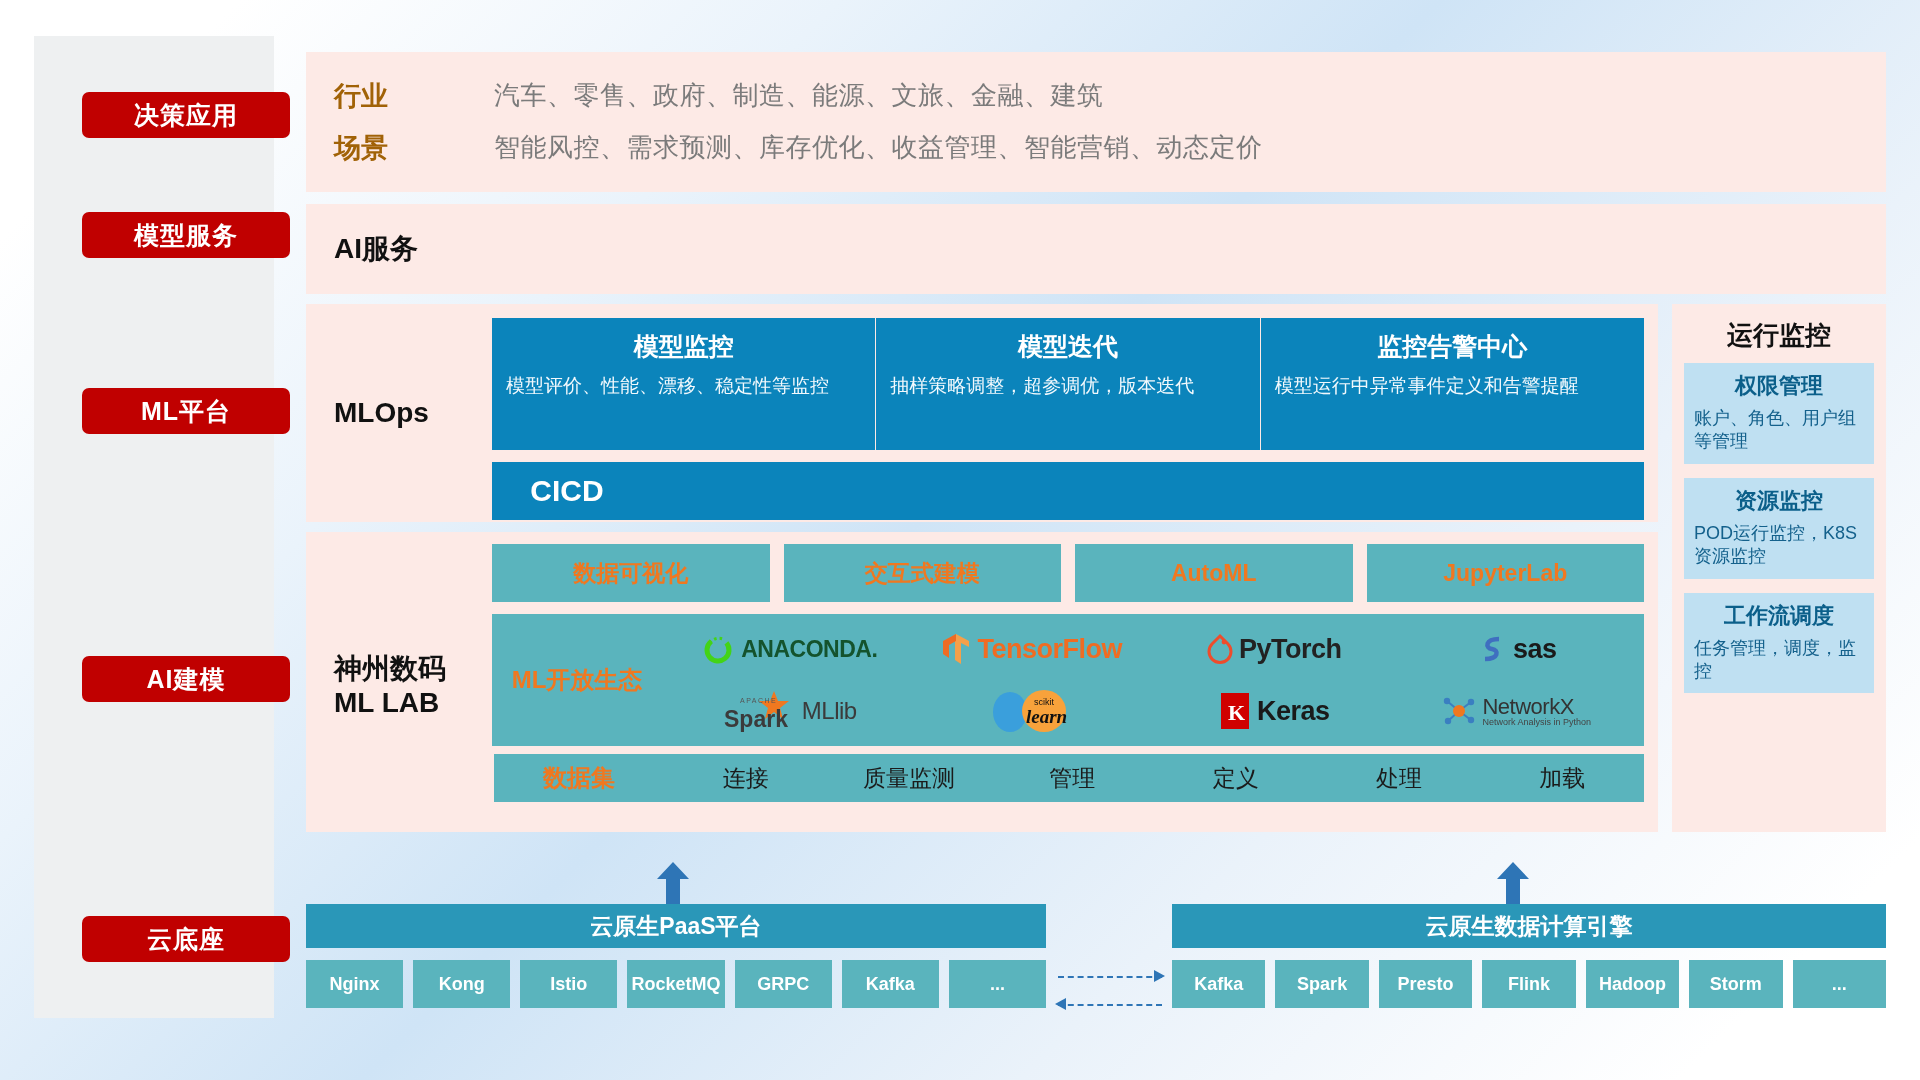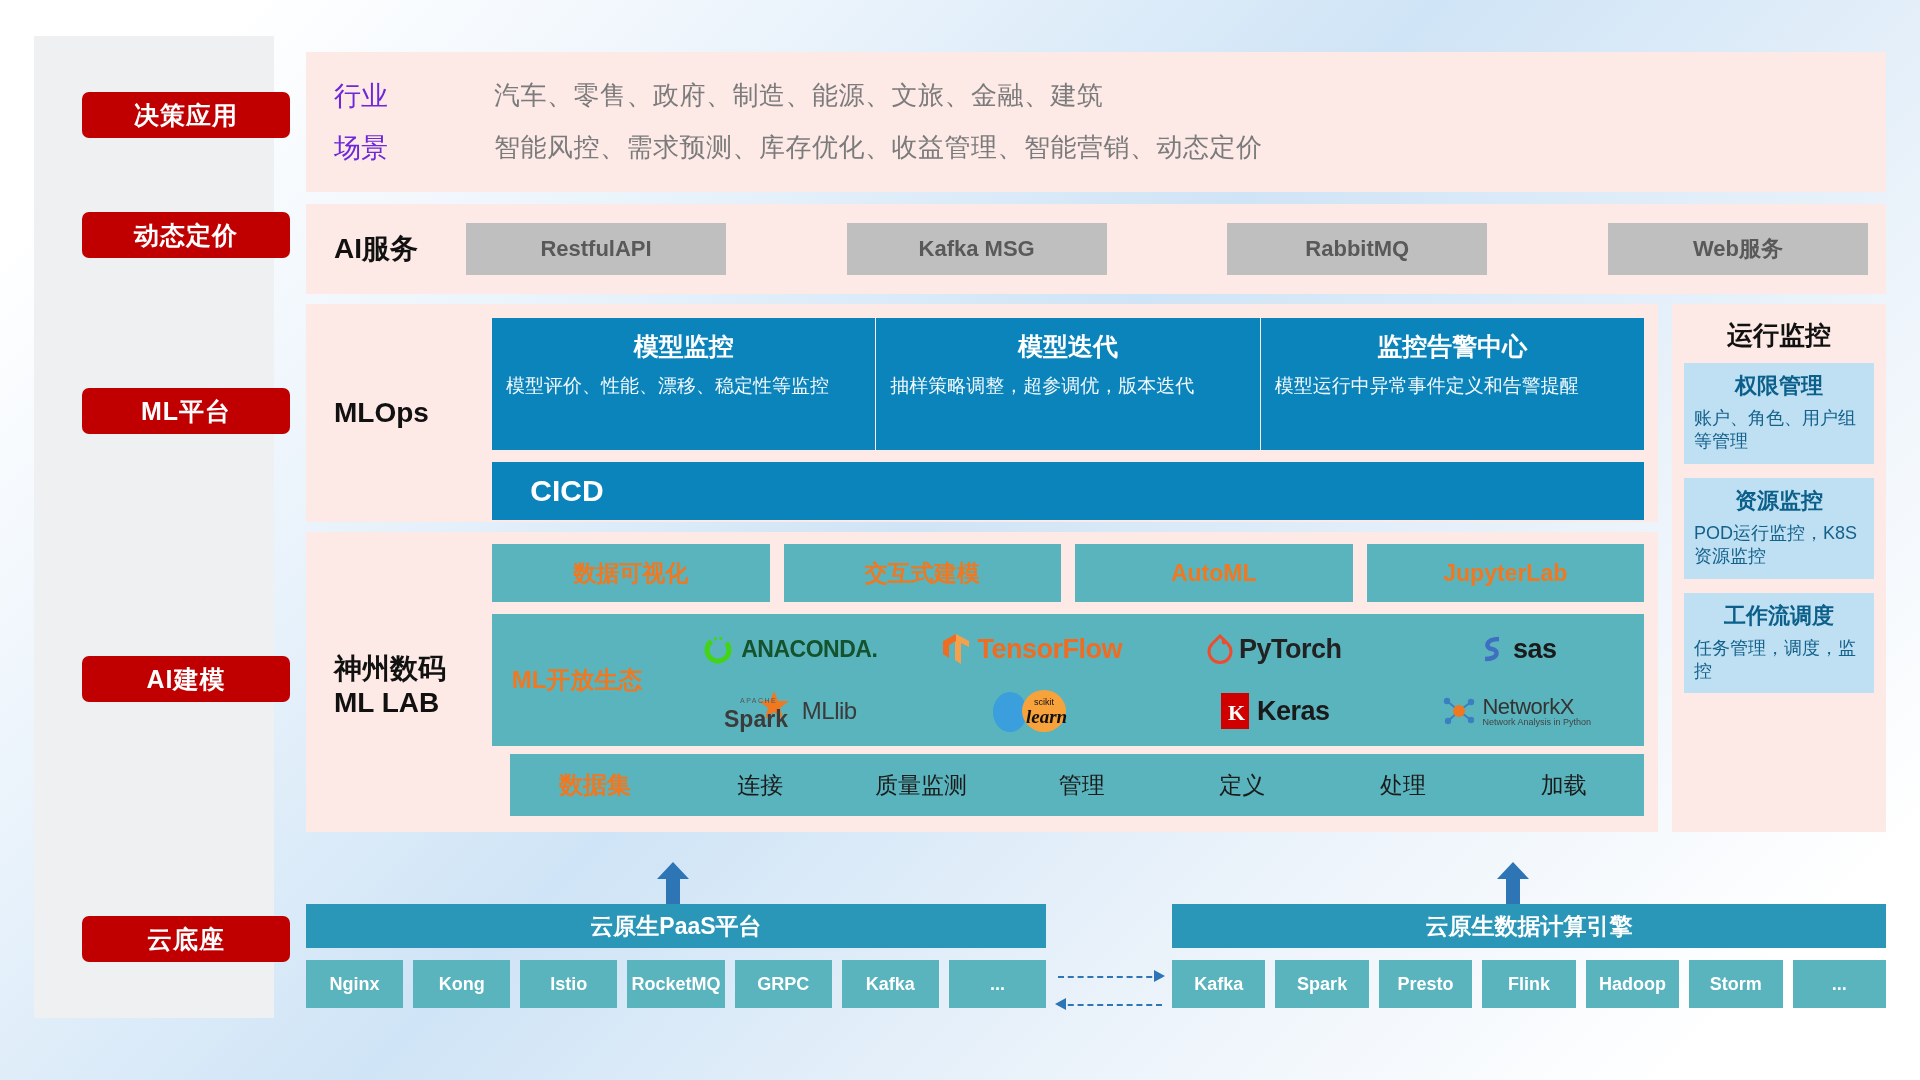--- a/index.html
+++ b/index.html
@@ -30,21 +30,21 @@
 
   .rowlabel{
     font-size:28px; font-weight:bold; color:#111; white-space:pre-line;
     line-height:1.22;
   }
 
   
   #band1{ left:0; top:0; width:1580px; height:140px; }
   #band1 .grid{ position:absolute; inset:0; display:grid;
      grid-template-columns:160px 1fr; align-content:center; row-gap:16px; padding:18px 0 18px 28px;}
-  .b1key{ font-size:27px; font-weight:normal; color:#6d28d9; }
+  .b1key{ font-size:27px; font-weight:bold; color:#a16207; }
   .b1val{ font-size:26px; color:#7b7b7b; letter-spacing:.5px; }
 
   
   #band2{ left:0; top:152px; width:1580px; height:90px; display:flex; align-items:center; }
   #band2 .rowlabel{ width:160px; text-align:left; padding-left:28px; }
   .svc-wrap{ flex:1; display:flex; gap:0; justify-content:space-between; padding-right:18px; }
   .svc{
     width:260px; height:52px; background:#bfbfbf; color:#595959;
     font-size:22px; font-weight:bold; display:flex; align-items:center; justify-content:center;
   }
@@ -73,21 +73,21 @@
             display:flex; align-items:center; justify-content:center; }
   #ecosys{ position:absolute; left:186px; top:82px; right:14px; height:132px; background:#5ab4bd;
            display:flex; align-items:center; }
   #ecosys .eco-title{ width:170px; color:#f07820; font-size:24px; font-weight:bold; text-align:center; }
   .logogrid{ flex:1; display:grid; grid-template-columns:repeat(4,1fr); grid-template-rows:1fr 1fr;
              align-items:center; justify-items:center; height:100%; padding:4px 6px; }
   .logo{ display:flex; align-items:center; gap:6px; }
   .logotxt{ font-size:27px; font-weight:bold; letter-spacing:-.5px; }
   .small{ font-size:12px; }
 
-  #dataset{ position:absolute; left:204px; top:222px; right:14px; height:62px; background:#5ab4bd;
+  #dataset{ position:absolute; left:188px; top:222px; right:14px; height:48px; background:#5ab4bd;
             display:flex; align-items:center; }
   #dataset .ds-title{ width:170px; color:#f07820; font-size:24px; font-weight:bold; text-align:center; }
   #dataset .ds-items{ flex:1; display:flex; }
   #dataset .ds{ flex:1; text-align:center; color:#1b1b1b; font-size:23px; }
 
   
   #rightcol{ position:absolute; left:1366px; top:252px; width:214px; height:528px; background:#fdeae6; }
   #rc-title{ text-align:center; font-size:26px; font-weight:bold; color:#111; padding:14px 0 10px; }
   .rcard{ margin:0 12px 14px; background:#bfe0f2; padding:8px 10px 10px; }
   .rcard h5{ text-align:center; color:#0b5f8a; font-size:22px; font-weight:bold; margin-bottom:6px; }
@@ -111,45 +111,39 @@
   
   .uparrow{ position:absolute; width:34px; height:42px; }
   .dashrow{ position:absolute; left:752px; width:104px; }
   .dashline{ position:absolute; left:0; width:104px; height:0; border-top:2px dashed #2e75b6; }
 </style>
 </head>
 <body>
 
 <div id="rail">
   <div class="stage-chip" style="top:56px">决策应用</div>
-  <div class="stage-chip" style="top:176px">动态定价</div>
+  <div class="stage-chip" style="top:176px">模型服务</div>
   <div class="stage-chip" style="top:352px">ML平台</div>
   <div class="stage-chip" style="top:620px">AI建模</div>
   <div class="stage-chip" style="top:880px">云底座</div>
 </div>
 
 <div id="main">
 
   <div class="band" id="band1">
     <div class="grid">
       <div class="b1key">行业</div>
       <div class="b1val">汽车、零售、政府、制造、能源、文旅、金融、建筑</div>
       <div class="b1key">场景</div>
       <div class="b1val">智能风控、需求预测、库存优化、收益管理、智能营销、动态定价</div>
     </div>
   </div>
 
   <div class="band" id="band2">
     <div class="rowlabel">AI服务</div>
-    <div class="svc-wrap">
-      <div class="svc">RestfulAPI</div>
-      <div class="svc">Kafka MSG</div>
-      <div class="svc">RabbitMQ</div>
-      <div class="svc">Web服务</div>
-    </div>
   </div>
 
   <div class="band" id="band3">
     <div class="rowlabel" id="b3label">MLOps</div>
 
     <div class="mlops-cards">
       <div class="mcard">
         <h4>模型监控</h4>
         <p>模型评价、性能、漂移、稳定性等监控</p>
       </div>

